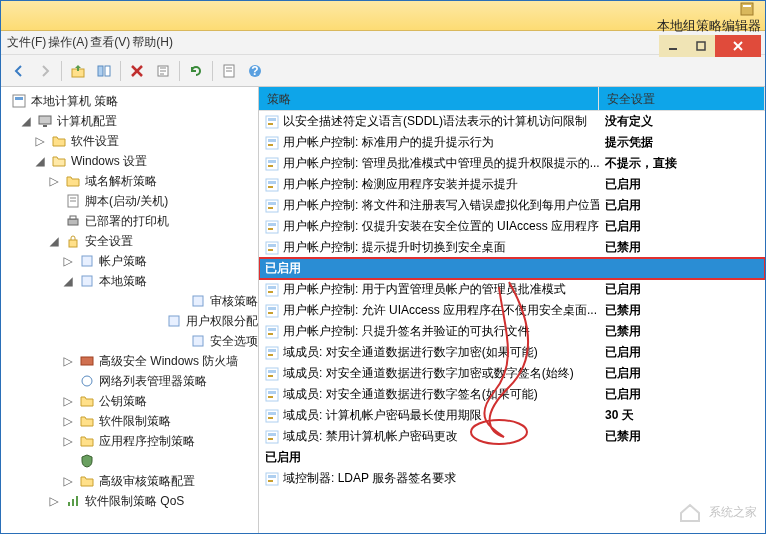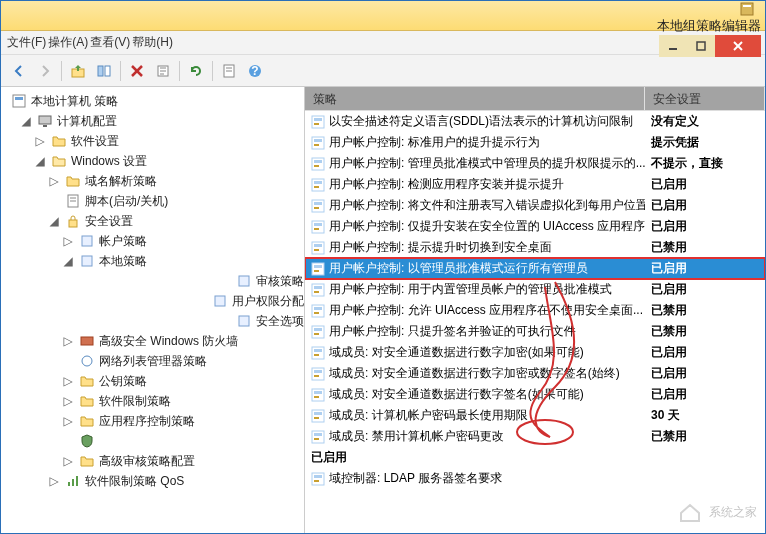--- a/index.html
+++ b/index.html
@@ -10,23 +10,23 @@
 .win-btns { display: flex; gap: 0; }
 .win-btn { width: 28px; height: 22px; display: flex; align-items: center; justify-content: center; border: none; background: transparent; }
 .win-btn.min, .win-btn.max { background: #f0e4b5; }
 .win-btn.close { background: #e04b3b; color: #fff; width: 46px; }
 .menubar { height: 24px; background: #f3f3f3; display: flex; align-items: center; padding: 0 6px; gap: 2px; border-bottom: 1px solid #ddd; }
 .menubar span { color: #333; }
 .toolbar { height: 32px; background: #f3f3f3; display: flex; align-items: center; padding: 0 6px; gap: 2px; border-bottom: 1px solid #ccc; }
 .tb-btn { width: 24px; height: 24px; display: flex; align-items: center; justify-content: center; border: 1px solid transparent; }
 .tb-sep { width: 1px; height: 20px; background: #ccc; margin: 0 2px; }
 .content { display: flex; height: calc(100% - 86px); }
-.tree-panel { width: 304px; border-right: 1px solid #ccc; overflow-y: auto; padding: 4px 0; background: #fff; }
+.tree-panel { width: 258px; border-right: 1px solid #ccc; overflow-y: auto; padding: 4px 0; background: #fff; }
 .list-panel { flex: 1; background: #fff; display: flex; flex-direction: column; position: relative; }
-.list-header { display: flex; height: 24px; border-bottom: 1px solid #ddd; background: #a3a3a3; }
+.list-header { display: flex; height: 24px; border-bottom: 1px solid #ddd; background: #0ea5e9; }
 .list-header .col { padding: 4px 8px; border-right: 1px solid #e0e0e0; color: #333; }
 .col-name { width: 340px; }
 .col-security { flex: 1; }
 .list-body { flex: 1; overflow-y: auto; }
 .list-row { display: flex; height: 21px; align-items: center; }
 .list-row.selected { background: #2a8dd4; color: #fff; }
 .list-row.highlighted { outline: 2px solid #e03030; outline-offset: -1px; }
 .list-row .cell-name { width: 340px; padding-left: 6px; display: flex; align-items: center; gap: 4px; overflow: hidden; white-space: nowrap; }
 .list-row .cell-sec { flex: 1; padding-left: 6px; white-space: nowrap; font-weight: bold; }
 .policy-icon { width: 14px; height: 14px; flex-shrink: 0; }
@@ -194,20 +194,30 @@
       <span class="tree-toggle"> </span>
       <span class="tree-icon">
           <svg viewBox="0 0 16 16">
             <rect x="3" y="2" width="10" height="12" fill="#fff" stroke="#888"></rect>
             <path d="M5 5 L11 5 M5 8 L11 8" stroke="#888"></path>
           </svg>
         </span>
       <span class="tree-label">脚本(启动/关机)</span>
     </div>
     <div class="tree-node indent-3">
+      <span class="tree-toggle"> </span>
+      <span class="tree-icon">
+          <svg viewBox="0 0 16 16">
+            <rect x="3" y="6" width="10" height="6" fill="#bbb" stroke="#666"></rect>
+            <rect x="5" y="3" width="6" height="3" fill="#fff" stroke="#666"></rect>
+          </svg>
+        </span>
+      <span class="tree-label">已部署的打印机</span>
+    </div>
+    <div class="tree-node indent-3">
       <span class="tree-toggle">◢</span>
       <span class="tree-icon">
           <svg viewBox="0 0 16 16">
             <rect x="4" y="7" width="8" height="7" fill="#ffe08a" stroke="#c9a030"></rect>
             <path d="M6 7 L6 5 A2 2 0 0 1 10 5 L10 7" fill="none" stroke="#c9a030"></path>
           </svg>
         </span>
       <span class="tree-label">安全设置</span>
     </div>
     <div class="tree-node indent-4">
@@ -421,30 +431,20 @@
                 <rect x="1" y="1" width="12" height="12" fill="#fff" stroke="#aecff0"></rect>
                 <rect x="3" y="3" width="8" height="3" fill="#aecff0"></rect>
                 <rect x="3" y="8" width="5" height="2" fill="#c9a030"></rect>
               </svg>
             </span>
             <span>用户帐户控制: 提示提升时切换到安全桌面</span>
           </div>
           <div class="cell-sec">已禁用</div>
         </div>
         <div class="list-row selected highlighted">
-          <div class="cell-name">
-            <span class="policy-icon">
-              <svg viewBox="0 0 14 14">
-                <rect x="1" y="1" width="12" height="12" fill="#fff" stroke="#aecff0"></rect>
-                <rect x="3" y="3" width="8" height="3" fill="#aecff0"></rect>
-                <rect x="3" y="8" width="5" height="2" fill="#c9a030"></rect>
-              </svg>
-            </span>
-            <span>用户帐户控制: 以管理员批准模式运行所有管理员</span>
-          </div>
           <div class="cell-sec">已启用</div>
         </div>
         <div class="list-row">
           <div class="cell-name">
             <span class="policy-icon">
               <svg viewBox="0 0 14 14">
                 <rect x="1" y="1" width="12" height="12" fill="#fff" stroke="#aecff0"></rect>
                 <rect x="3" y="3" width="8" height="3" fill="#aecff0"></rect>
                 <rect x="3" y="8" width="5" height="2" fill="#c9a030"></rect>
               </svg>

